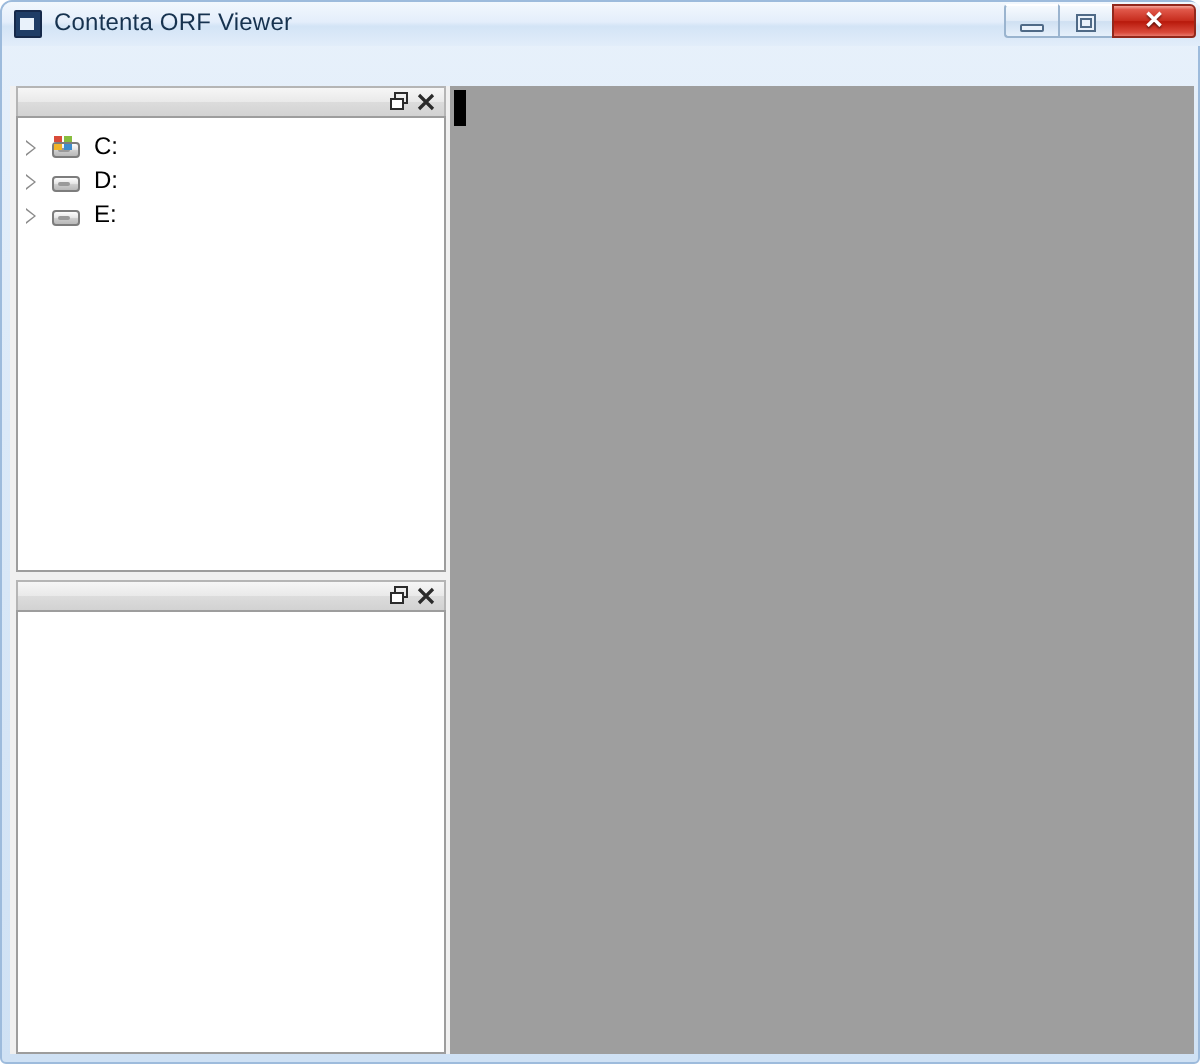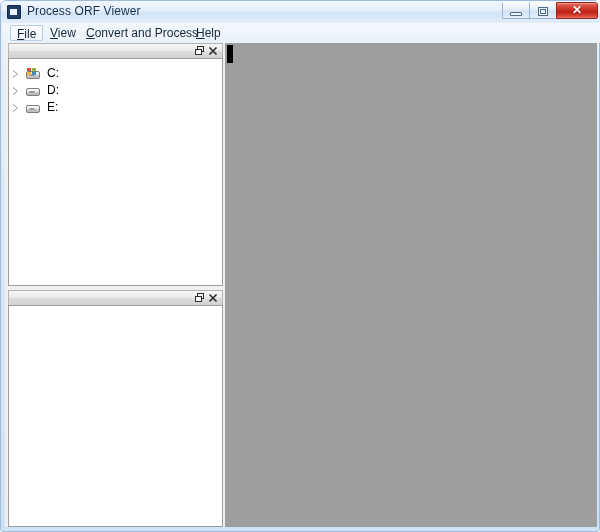--- a/index.html
+++ b/index.html
@@ -311,33 +311,27 @@
   .sysflag .q3 { left: 0; top: 4px; background: #f0b429; }
   .sysflag .q4 { left: 5px; top: 4px; background: #3f8ccd; }
 </style>
 </head>
 <body>
 
 <div id="window">
 
   <div id="titlebar">
     <div id="app-icon"></div>
-    <div id="title-text">Process ORF Viewer</div>
+    <div id="title-text">Contenta ORF Viewer</div>
 
     <div class="winbtn" id="btn-min"></div>
     <div class="winbtn" id="btn-max"></div>
     <div class="winbtn" id="btn-close">✕</div>
   </div>
 
-  <div id="menubar">
-    <div class="menu-item" id="menu-file"><u>F</u><span>ile</span></div>
-    <div class="menu-item" id="menu-view"><u>V</u><span>iew</span></div>
-    <div class="menu-item" id="menu-convert"><u>C</u><span>onvert and Process</span></div>
-    <div class="menu-item" id="menu-help"><u>H</u><span>elp</span></div>
-  </div>
 
   <div id="client">
 
     <div id="preview-pane">
       <div id="preview-marker"></div>
     </div>
 
     <div id="dock-column">
 
       <div class="dock-panel" id="panel-folders">

